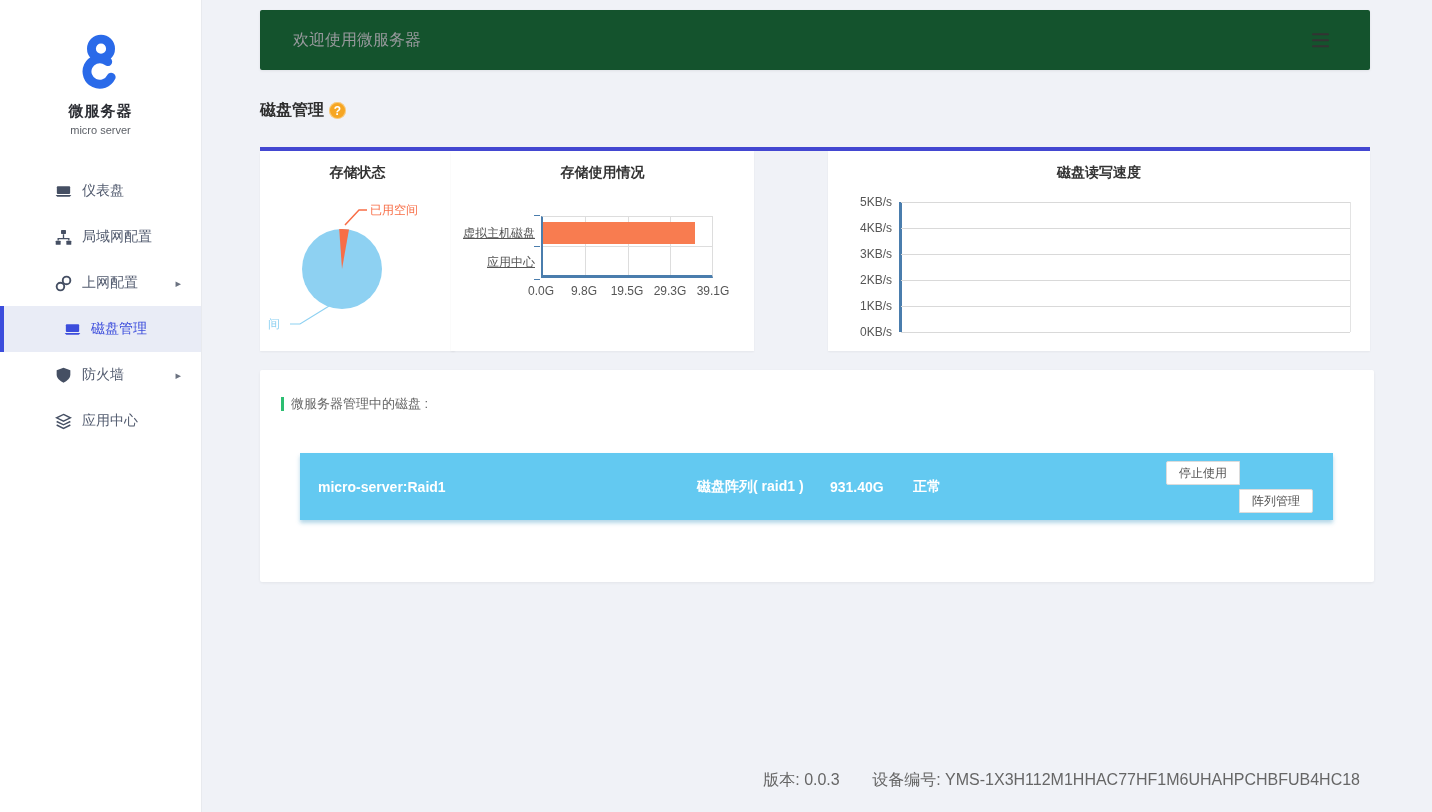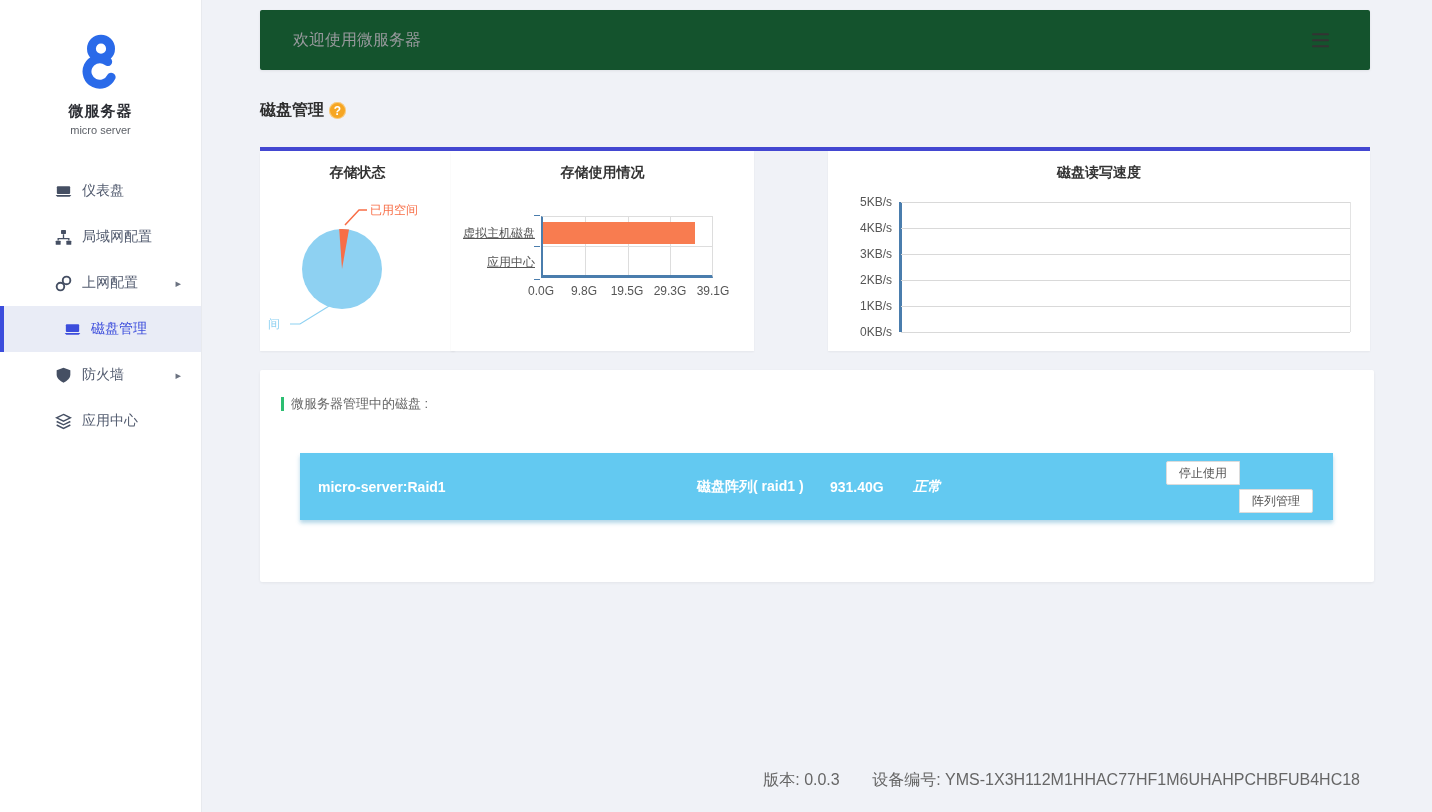--- a/index.html
+++ b/index.html
@@ -60,21 +60,21 @@
   
   .disk-card { position:absolute; left:260px; top:370px; width:1114px; height:212px; background:#fff; border-radius:2px; box-shadow:0 1px 3px rgba(0,0,0,.06); }
   .section-title { position:absolute; left:21px; top:25px; display:flex; align-items:center;text-align:right; }
   .green-bar { width:3px; height:14px; background:#2cbe71; margin-right:7px; }
   .section-title span { font-size:13px; color:#666; }
   .disk-row { position:absolute; left:40px; top:83px; width:1033px; height:67px; background:#63c9f1; color:#fff; box-shadow:0 3px 4px rgba(40,140,190,.35); }
   .disk-cell { position:absolute; top:50%; transform:translateY(-50%); font-size:14px; font-weight:bold; white-space:nowrap; }
   .cell-name   { left:18px; }
   .cell-type   { left:355px;margin-left:42px; }
   .cell-size   { left:530px; }
-  .cell-status { left:613px;font-style:italic; }
+  .cell-status { left:613px; }
   .row-actions { position:absolute; right:20px; top:50%; transform:translateY(-50%); display:flex; }
   .row-btn { height:24px; padding:0 12px; background:#fff; border:1px solid #dcdcdc; color:#555; font-size:12px; font-weight:normal; line-height:22px; cursor:pointer; font-family:inherit; }
   .row-btn:first-child { border-radius:2px 0 0 2px; }
   .row-btn:last-child  { border-radius:0 2px 2px 0; margin-left:-1px;margin-top:28px; }
 
   
   .footer { position:absolute; right:72px; top:770px; font-size:16px; color:#666; }
   .footer span { margin-left:28px; }
   .footer span:first-child { margin-left:0; }
 </style>

